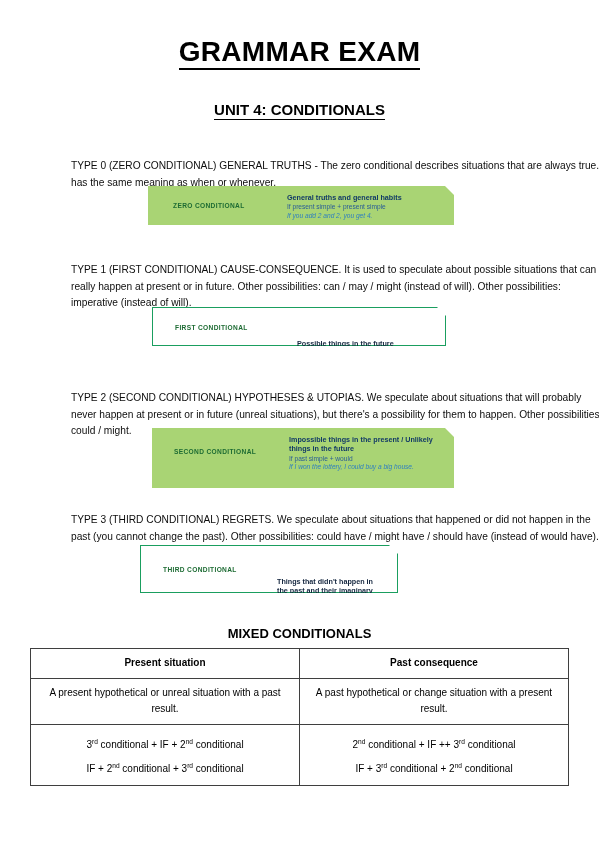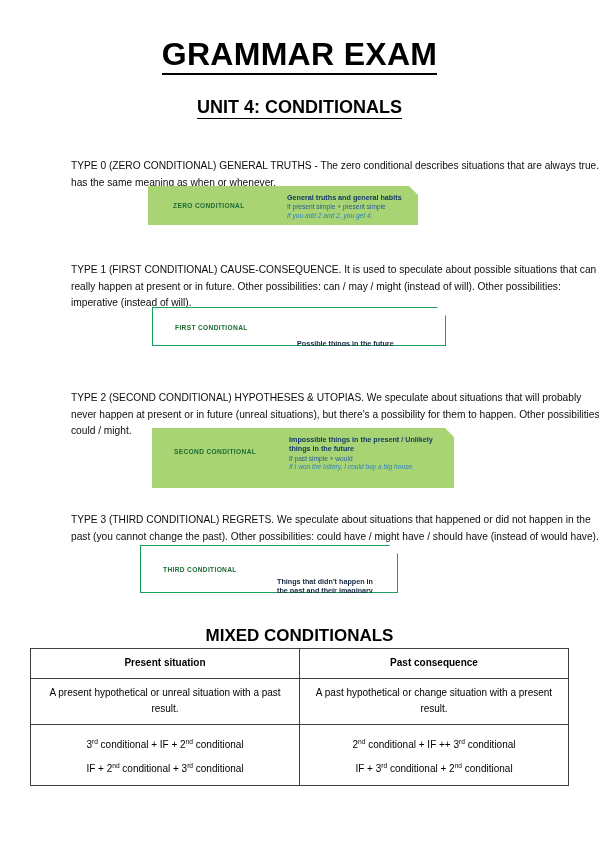--- a/index.html
+++ b/index.html
@@ -19,36 +19,36 @@
     position: relative;
     width: 599px;
     height: 848px;
     padding: 0;
     box-sizing: border-box;
   }
 
   
   .doc-title {
     text-align: center;
-    font-size: 32px;
+    font-size: 28px;
     font-weight: bold;
     letter-spacing: 0.3px;
     margin: 0;
     padding-top: 37px;
     line-height: 1.1;
   }
   .doc-title span {
     border-bottom: 2px solid #000;
     padding-bottom: 1px;
   }
   .doc-subtitle {
     text-align: center;
-    font-size: 18px;
-    font-weight: bold;
-    margin: 0;
+    font-size: 15px;
+    font-weight: bold;
+    margin: 8px;
     padding-top: 26px;
     line-height: 1.1;
   }
   .doc-subtitle span {
     border-bottom: 1.6px solid #000;
     padding-bottom: 1px;
   }
 
   
   .para {
@@ -114,21 +114,21 @@
   .cbox.outlined .chead { color: #14263f; margin-top: 24px; }
   .cbox.outlined .cform { color: #4a4a4a; }
   .cbox.outlined .cexample { color: #2f7fbf; }
 
   
   .mixed-title {
     position: absolute;
     left: 0;
     width: 599px;
     text-align: center;
-    font-size: 17px;
+    font-size: 13px;
     font-weight: bold;
   }
   table.mixed {
     position: absolute;
     left: 30px;
     top: 648px;
     width: 539px;
     border-collapse: collapse;
     font-size: 10px;
   }
@@ -149,21 +149,21 @@
 </head>
 <body>
 
 <div class="page">
 
   <h1 class="doc-title"><span>GRAMMAR EXAM</span></h1>
   <h2 class="doc-subtitle"><span>UNIT 4: CONDITIONALS</span></h2>
 
   <p class="para" style="top:148px;">TYPE 0 (ZERO CONDITIONAL) GENERAL TRUTHS - The zero conditional describes situations that are always true. If has the same meaning as when or whenever.</p>
 
-  <div class="cbox filled" style="left:148px; top:186px; width:270px; height:39px;">
+  <div class="cbox filled" style="left:148px; top:186px; width:306px; height:39px;">
     <div class="ctag" style="left:25px; top:16px;">ZERO CONDITIONAL</div>
     <div class="cbody">
       <div class="chead">General truths and general habits</div>
       <div class="cform">If present simple + present simple</div>
       <div class="cexample">If you add 2 and 2, you get 4.</div>
     </div>
   </div>
 
   <p class="para" style="top:252px;">TYPE 1 (FIRST CONDITIONAL) CAUSE-CONSEQUENCE. It is used to speculate about possible situations that can really happen at present or in future. Other possibilities: can / may / might (instead of will). Other possibilities: imperative (instead of will).</p>
 

